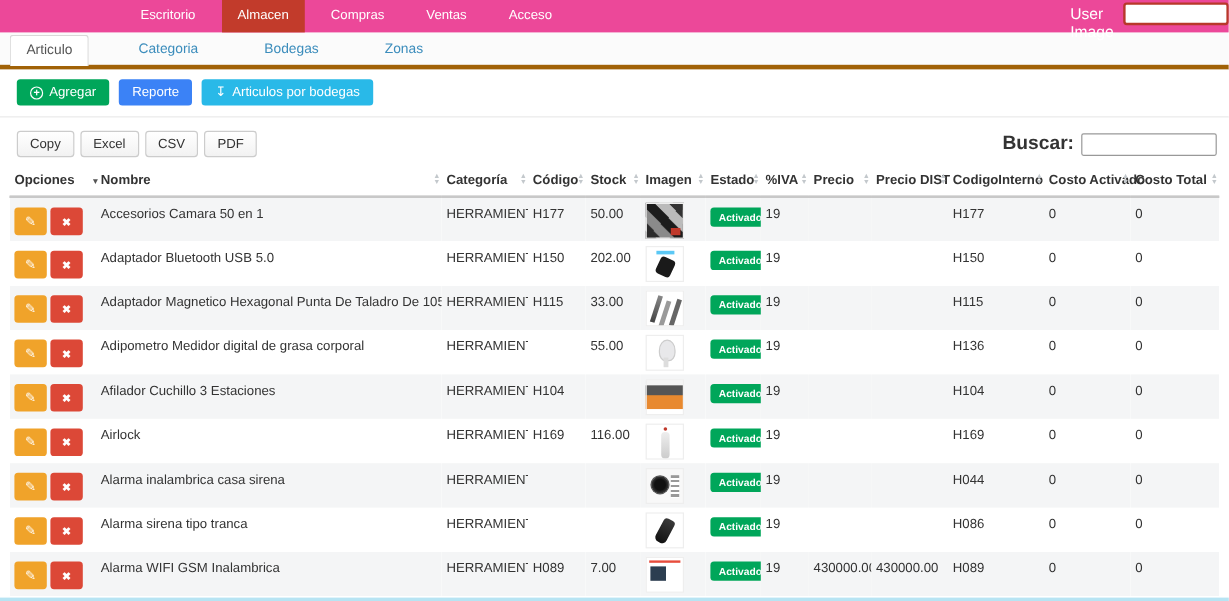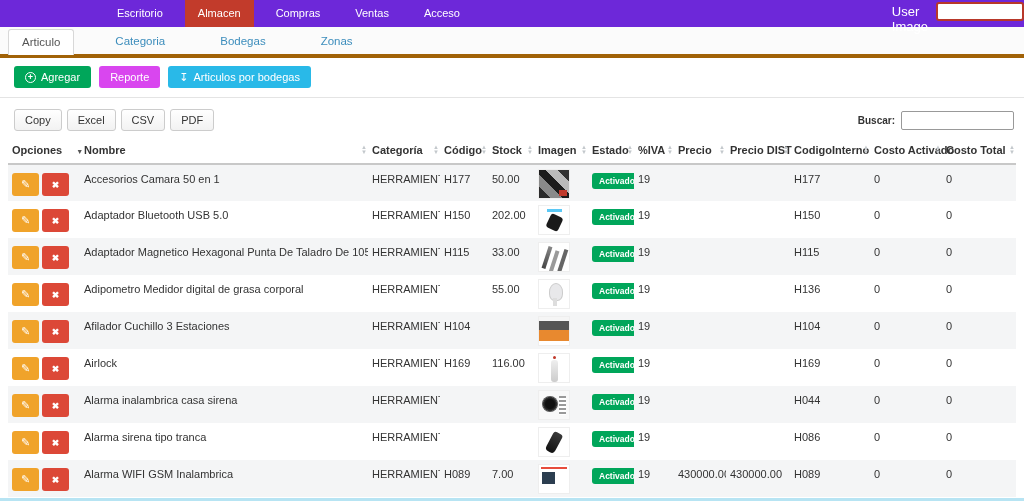--- a/index.html
+++ b/index.html
@@ -1,44 +1,44 @@
 <!DOCTYPE html>
 <html><head>
 <meta charset="utf-8">
 <style>
   * { margin:0; padding:0; box-sizing:border-box; }
   html,body { width:1024px; height:501px; overflow:hidden;
     font-family:"Liberation Sans", sans-serif; background:#ffffff; }
 
   
-  .navbar { position:relative; height:27px; background:#6d28d9; display:flex; align-items:stretch; padding-left:104px; }
+  .navbar { position:relative; height:27px; background:#ec4899; display:flex; align-items:stretch; padding-left:104px; }
   .nav-item { color:#ffffff; font-size:11px; line-height:27px; padding:0 13px; margin-right:9px; cursor:pointer; }
   .nav-item.active { background:#c23b2b; }
   .nav-user { position:absolute; right:96px; top:5px; color:#fff; font-size:13px; line-height:1.15; text-align:left; }
   .nav-avatar { position:absolute; right:0; top:2px; width:88px; height:19px; background:#ffffff; border:2px solid #b8382a; border-radius:3px; }
 
   
   .tabbar { height:31px; background:#fbfbfb; border-bottom:4px solid #a16207; display:flex; align-items:flex-end; padding-left:8px; }
   .tab { font-size:11.5px; color:#3c8dbc; padding:6px 13px 7px; margin-right:27px; cursor:pointer; border:1px solid transparent; border-bottom:none; border-radius:3px 3px 0 0; }
   .tab.active { background:#ffffff; color:#555; border-color:#d8d8d8; position:relative; top:1px; }
 
   
   .actions { background:#ffffff; padding:8px 0 9px 14px; border-bottom:1px solid #e4e4e4; display:flex; gap:8px; }
   .btn { font-size:11px; color:#ffffff; border:none; border-radius:3px; padding:5px 11px; cursor:pointer; display:flex; align-items:center; gap:5px; }
   .btn-green { background:#00a65a; }
-  .btn-steel { background:#d946ef; }
+  .btn-steel { background:#3b82f6; }
   .btn-cyan  { background:#29b9e8; }
   .icon-plus { display:inline-block; width:11px; height:11px; border:1px solid #fff; border-radius:50%; font-size:9px; line-height:9px; text-align:center; font-weight:bold; }
   .icon-down { font-size:11px; line-height:11px; }
 
   
   .toolbar { display:flex; align-items:center; padding:11px 10px 6px 14px; background:#fff;justify-content:flex-end; }
   .exp-btn { font-size:11px; color:#333; background:linear-gradient(#ffffff,#f2f2f2); border:1px solid #cccccc; border-radius:3px; padding:4px 10px; margin-right:5px; cursor:pointer; }
   .search-wrap { margin-left:auto; display:flex; align-items:center; gap:6px; }
-  .search-wrap label { font-size:10px; color:#333; font-weight:bold; }
+  .search-wrap label { font-size:16px; color:#333; font-weight:bold; }
   .search-input { width:113px; height:19px; border:1px solid #999; border-radius:2px; font-size:11px; padding:0 4px; }
 
   
   table { border-collapse:collapse; table-layout:fixed; width:1008px; margin:2px 8px 0; }
   th { font-size:11px; color:#333; font-weight:bold; text-align:left; padding:5px 4px 7px; border-bottom:2px solid #c8c8c8; position:relative; white-space:nowrap; }
   .sort-ic { position:absolute; right:1px; top:6px; display:flex; flex-direction:column; line-height:5px; color:#c3c8cc; font-size:6px; cursor:pointer; }
   .caret-ic { font-size:7px; color:#555; margin-left:14px; }
   td { font-size:11px; color:#333; vertical-align:top; padding:8px 4px 2px; height:37px; overflow:hidden; white-space:nowrap; }
   tr.odd td { background:#f4f5f6; }
   .opt-cell { display:flex; gap:3px; }

